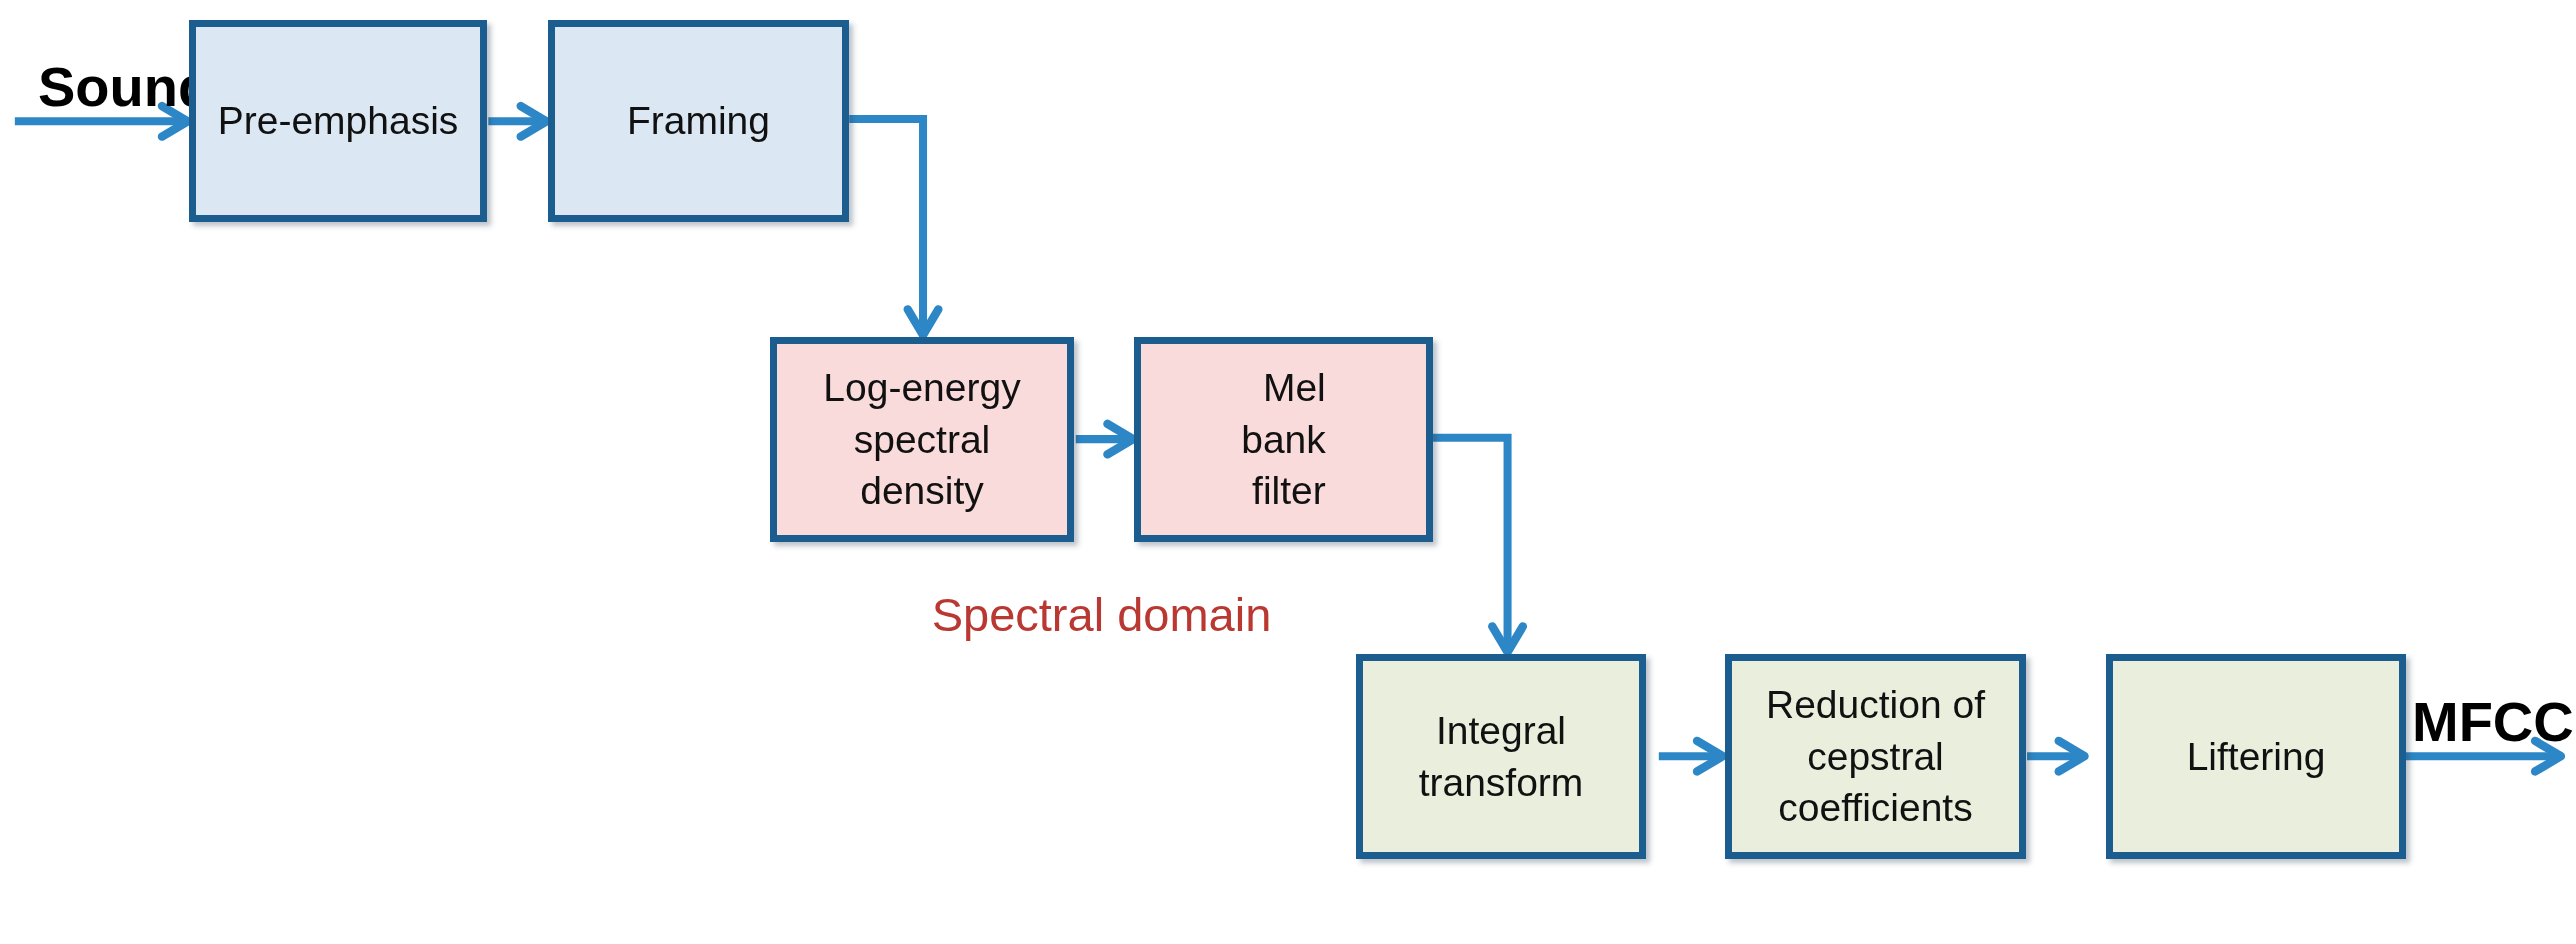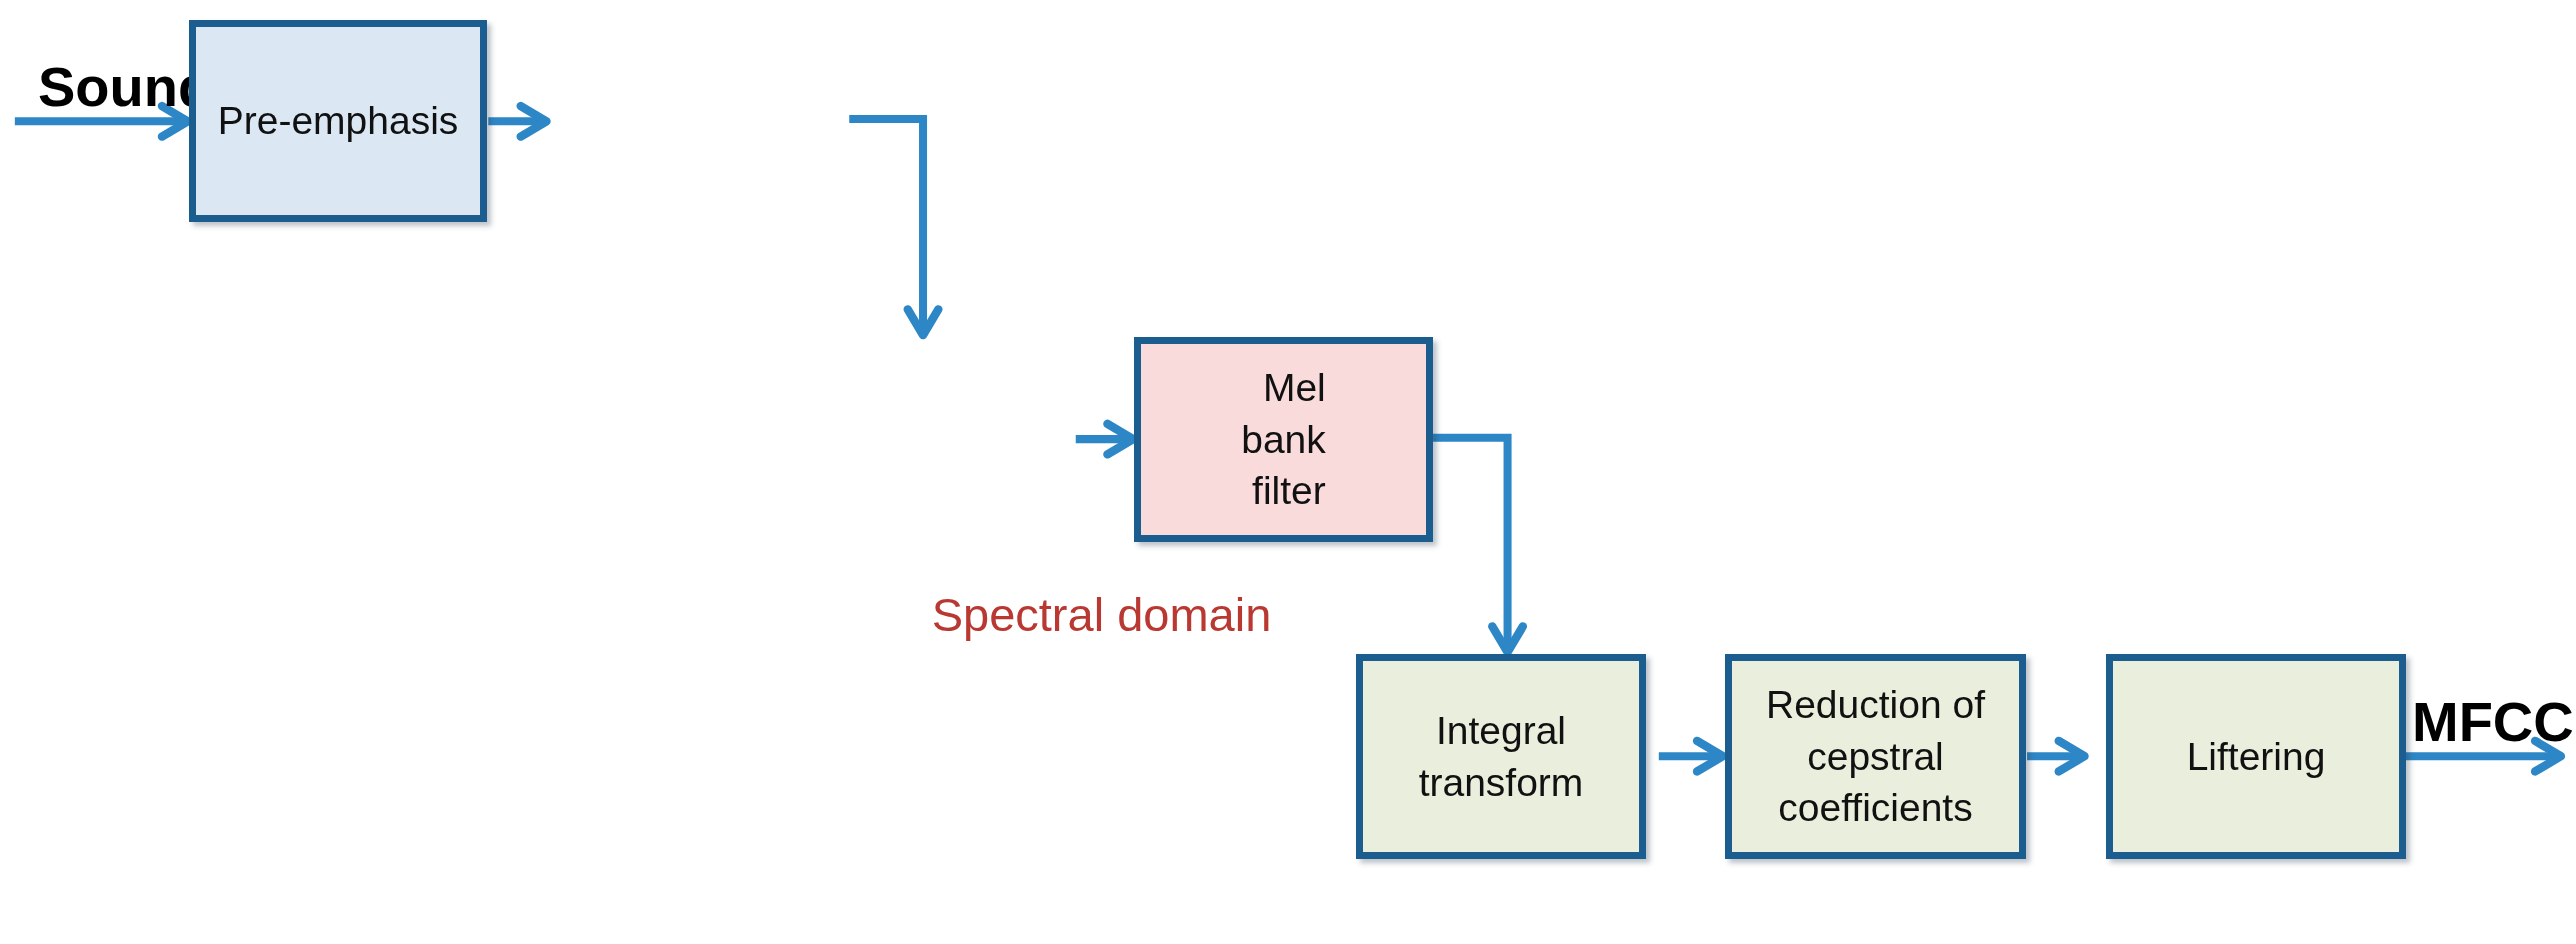--- a/index.html
+++ b/index.html
@@ -83,22 +83,30 @@
     <polyline class="shaft" points="2774,1035 2846,1035" marker-end="url(#ah)"></polyline>
     <polyline class="shaft" points="3266,1035 3498,1035" marker-end="url(#ah)"></polyline>
   </svg>
 
   <div class="io-label" id="label-sound">Sound</div>
 
   <div class="box time" id="box-pre-emphasis">
     <span class="box-label">Pre-emphasis</span>
   </div>
 
+  <div class="box time" id="box-framing">
+    <span class="box-label">Framing</span>
+  </div>
 
 
+  <div class="box spectral" id="box-log-energy">
+    <span class="box-label">Log-energy
+spectral
+density</span>
+  </div>
 
   <div class="box spectral" id="box-mel-bank">
     <span class="box-label">Mel
 bank
 filter</span>
   </div>
 
   <div class="domain-label spectral" id="label-spectral">Spectral domain</div>
 
   <div class="box cepstral" id="box-integral">

